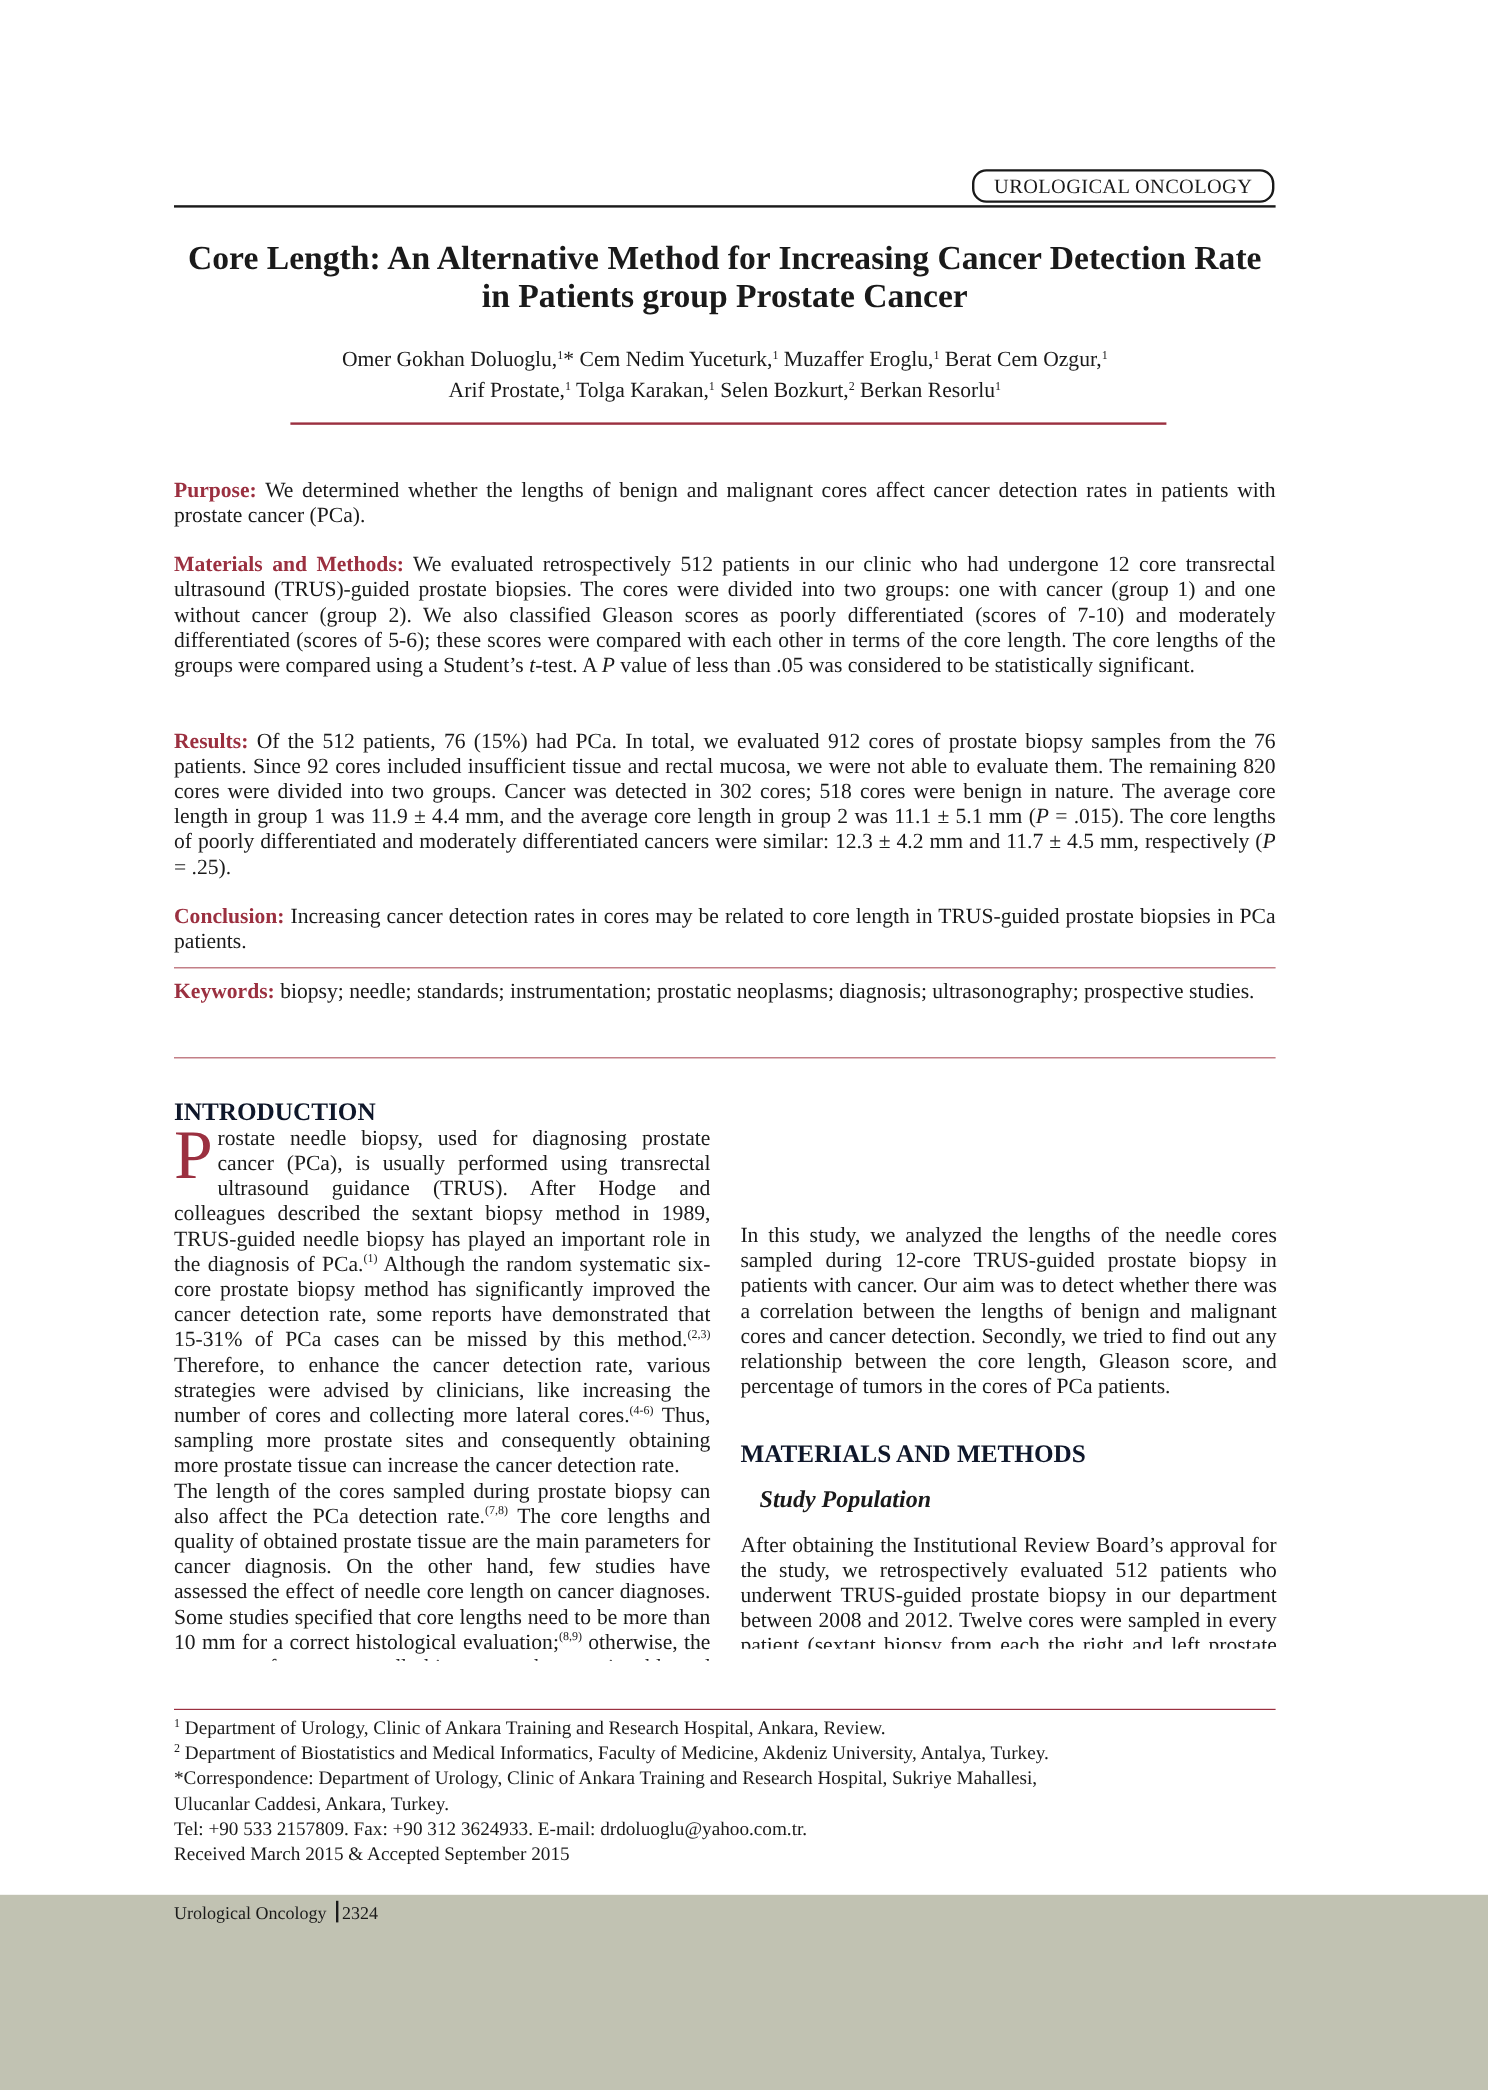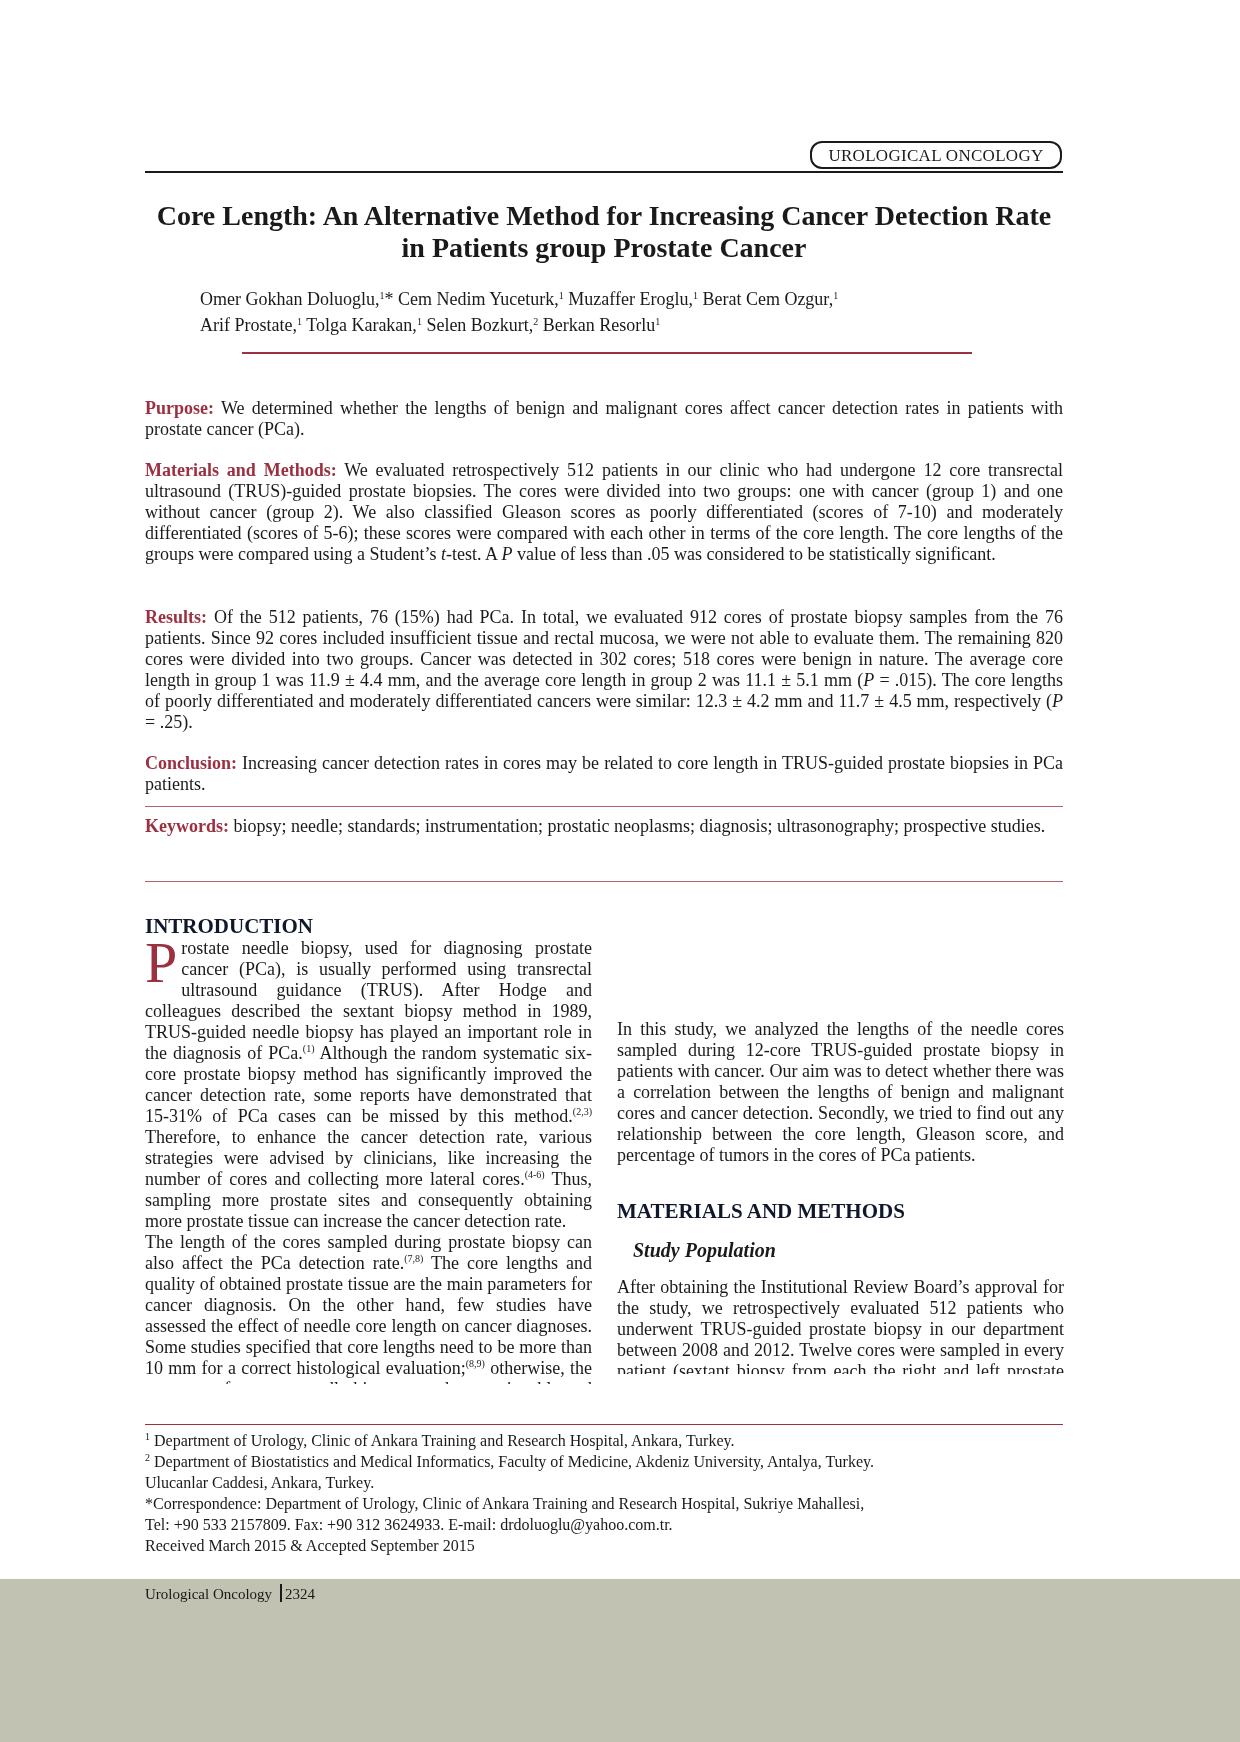--- a/index.html
+++ b/index.html
@@ -1,21 +1,21 @@
 <!DOCTYPE html>
 <html><head>
 <meta charset="utf-8">
 <style>
   html, body { margin:0; padding:0; }
   body { width:1240px; height:1742px; background:#ffffff; position:relative; font-family:"Liberation Serif", serif; color:#1a1a1a; overflow:hidden; }
   .abs { position:absolute; }
   .header-badge { left:810px; top:141px; width:252px; height:28px; border:2px solid #1a1a1a; border-radius:12px; box-sizing:border-box; font-size:17px; text-align:center; line-height:25px; letter-spacing:0.3px; }
   .header-rule { left:145px; top:171px; width:918px; height:2px; background:#1a1a1a; }
   .title { left:145px; top:200px; width:918px; text-align:center; font-weight:bold; font-size:28px; line-height:32px; }
-  .authors { left:200px; top:286px; width:808px; text-align:left; font-size:18px; line-height:26px; }
+  .authors { left:200px; top:286px; width:808px; text-align:center; font-size:18px; line-height:26px; }
   .authors sup, .fn sup { font-size:10px; vertical-align:6px; line-height:0; }
   .author-rule { left:242px; top:352px; width:730px; height:2px; background:#9b3040; }
   .abstract { left:145px; width:918px; font-size:18px; line-height:21px; text-align:justify; }
   .lbl { color:#9b3040; font-weight:bold; }
   .rule { left:145px; width:918px; height:1px; background:#b5606a; }
   .col { width:447px; font-size:18px; line-height:21px; text-align:justify; }
   .col p { margin:0; }
   .sec-h { color:#0f172a; font-weight:bold; font-size:21px; line-height:24px; margin:0; }
   .sub-h { font-weight:bold; font-style:italic; font-size:20px; line-height:22px; margin:16px; }
   .dropcap { float:left; color:#9b3040; font-size:58px; line-height:44px; margin:3px 4px 0 0; font-weight:normal; }
@@ -83,24 +83,24 @@
 <div class="abs col" style="left:617px; top:914px; height:460px; overflow:hidden;">
   <div style="height:105px;"></div>
   <p>In this study, we analyzed the lengths of the needle cores sampled during 12-core TRUS-guided prostate biopsy in patients with cancer. Our aim was to detect whether there was a correlation between the lengths of benign and malignant cores and cancer detection. Secondly, we tried to find out any relationship between the core length, Gleason score, and percentage of tumors in the cores of PCa patients.</p>
   <h2 class="sec-h" style="margin-top:33px;">MATERIALS AND METHODS</h2>
   <h3 class="sub-h">Study Population</h3>
   <p>After obtaining the Institutional Review Board’s approval for the study, we retrospectively evaluated 512 patients who underwent TRUS-guided prostate biopsy in our department between 2008 and 2012. Twelve cores were sampled in every patient (sextant biopsy from each the right and left prostate lobes).</p>
 </div>
 
 <div class="abs fn-rule"></div>
 <div class="abs fn">
-  <div><sup>1</sup><span> Department of Urology, Clinic of Ankara Training and Research Hospital, Ankara, Turkey.</span></div>
+  <div><sup>1</sup><span> Department of Urology, Clinic of Ankara Training and Research Hospital, Ankara, Review.</span></div>
   <div><sup>2</sup><span> Department of Biostatistics and Medical Informatics, Faculty of Medicine, Akdeniz University, Antalya, Turkey.</span></div>
+  <div>*Correspondence: Department of Urology, Clinic of Ankara Training and Research Hospital, Sukriye Mahallesi,</div>
   <div>Ulucanlar Caddesi, Ankara, Turkey.</div>
-  <div>*Correspondence: Department of Urology, Clinic of Ankara Training and Research Hospital, Sukriye Mahallesi,</div>
   <div>Tel: +90 533 2157809. Fax: +90 312 3624933. E-mail: drdoluoglu@yahoo.com.tr.</div>
   <div>Received March 2015 &amp; Accepted September 2015</div>
 </div>
 
 <div class="abs footer-band"></div>
 <div class="abs footer-text">
   <span>Urological Oncology</span><span class="footer-bar"></span><span>2324</span>
 </div>
 
 </body></html>

